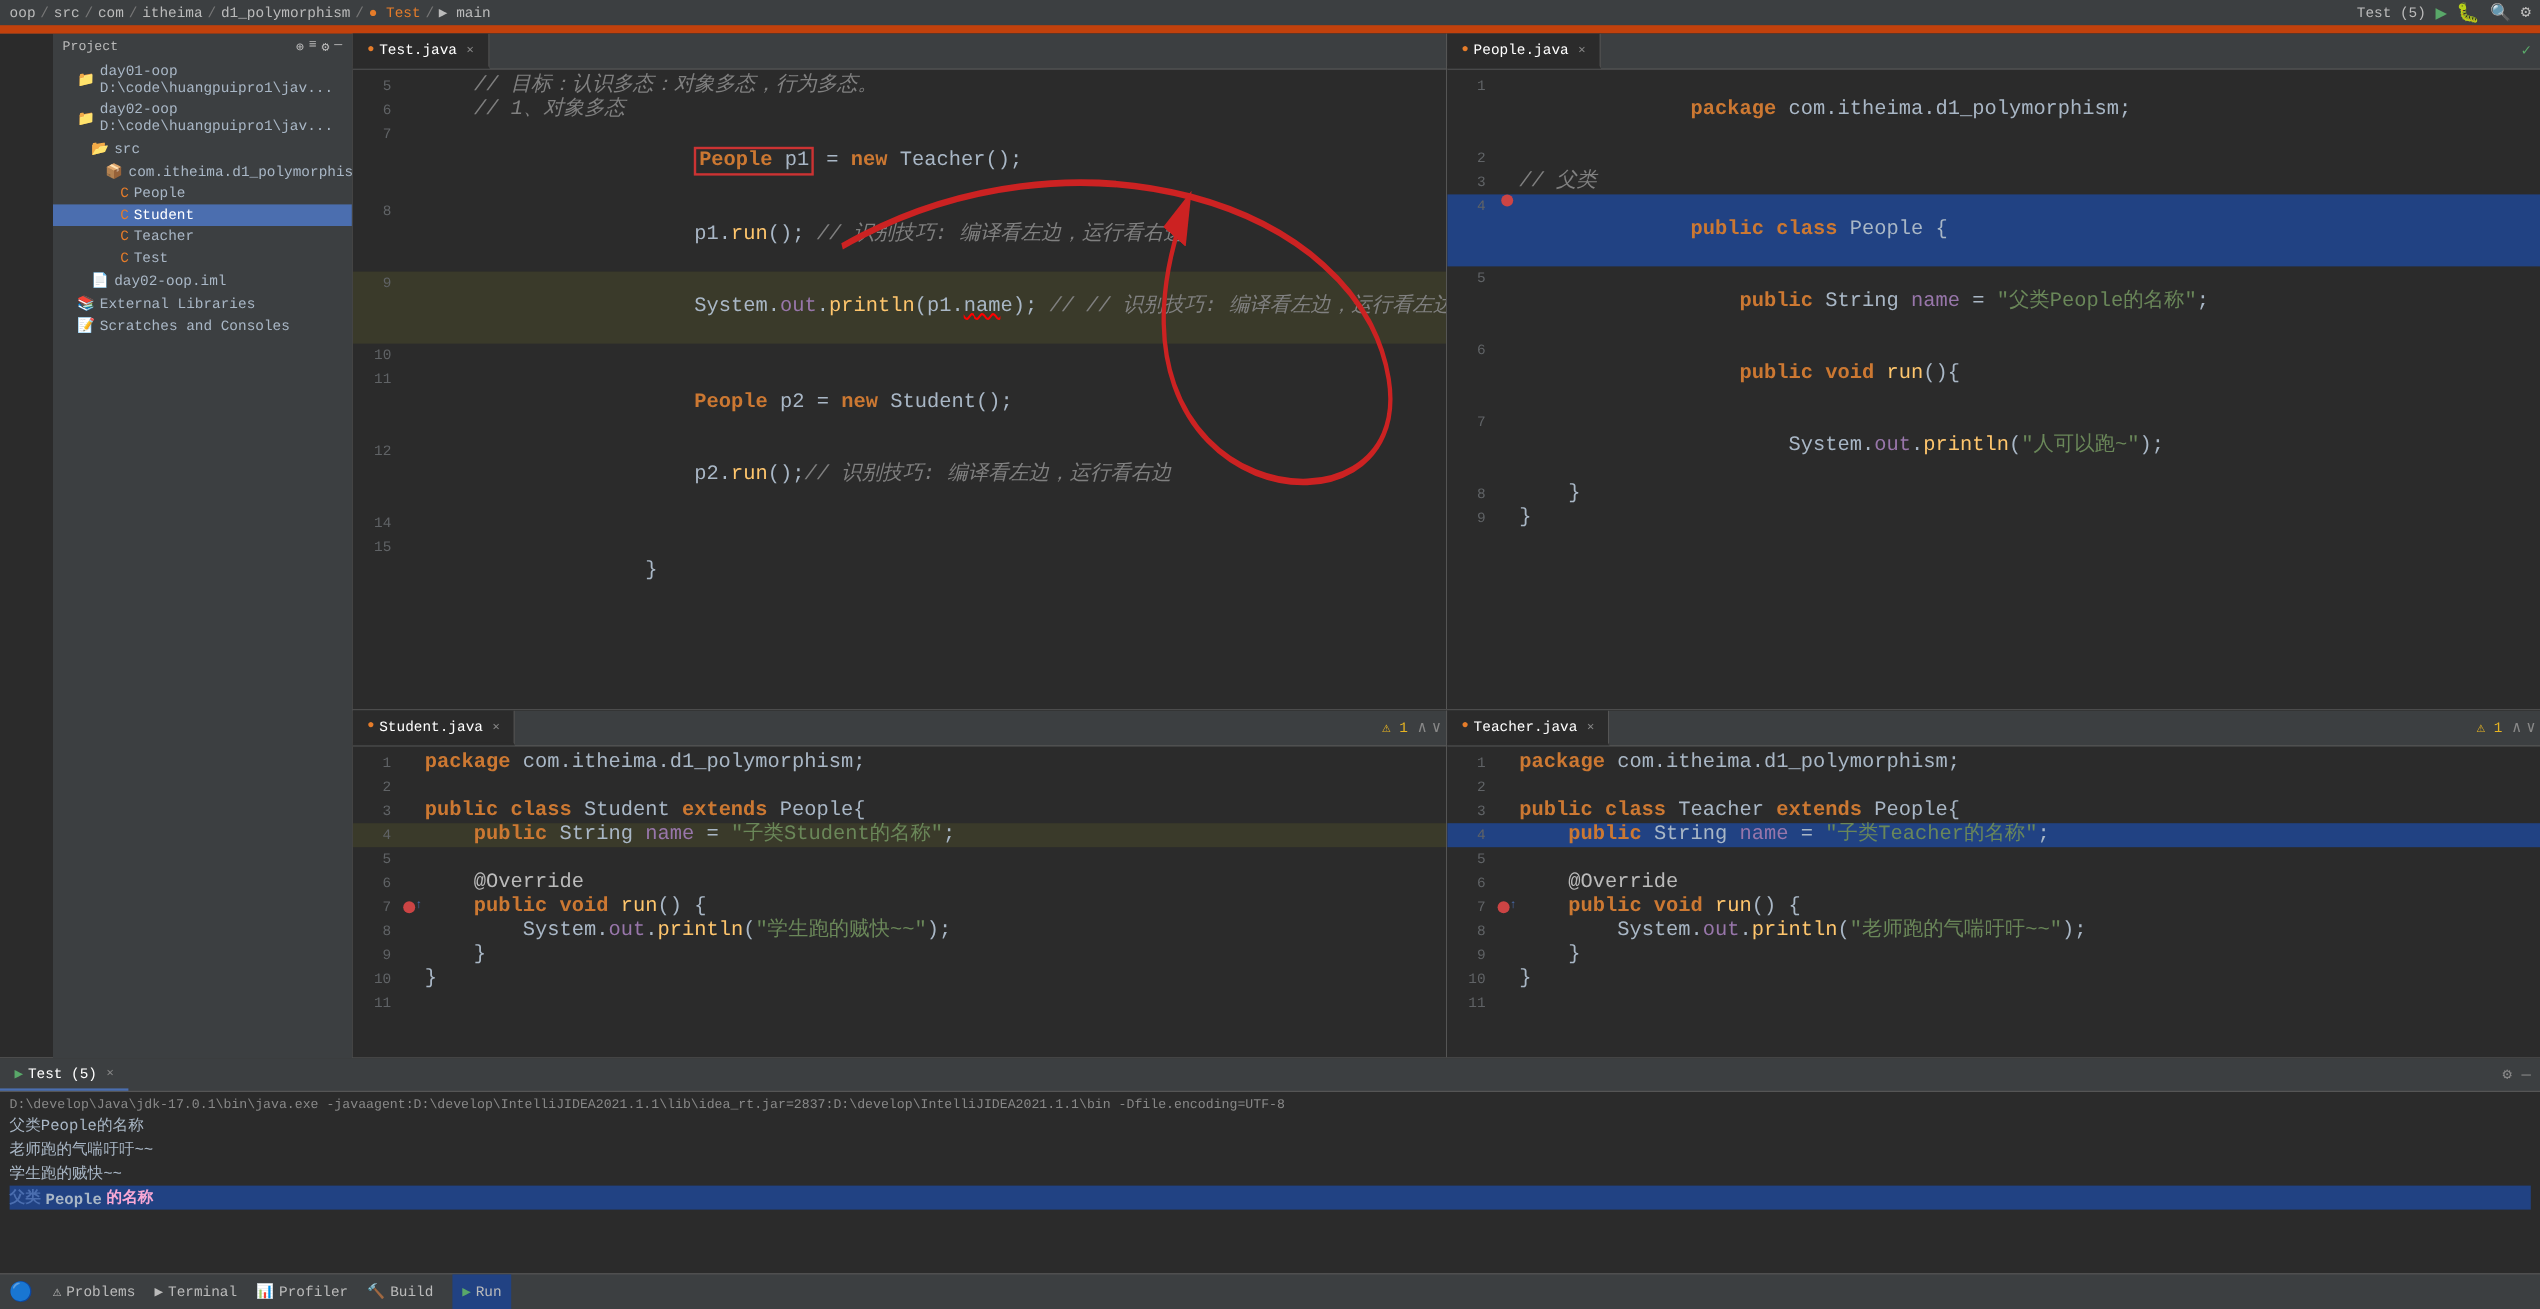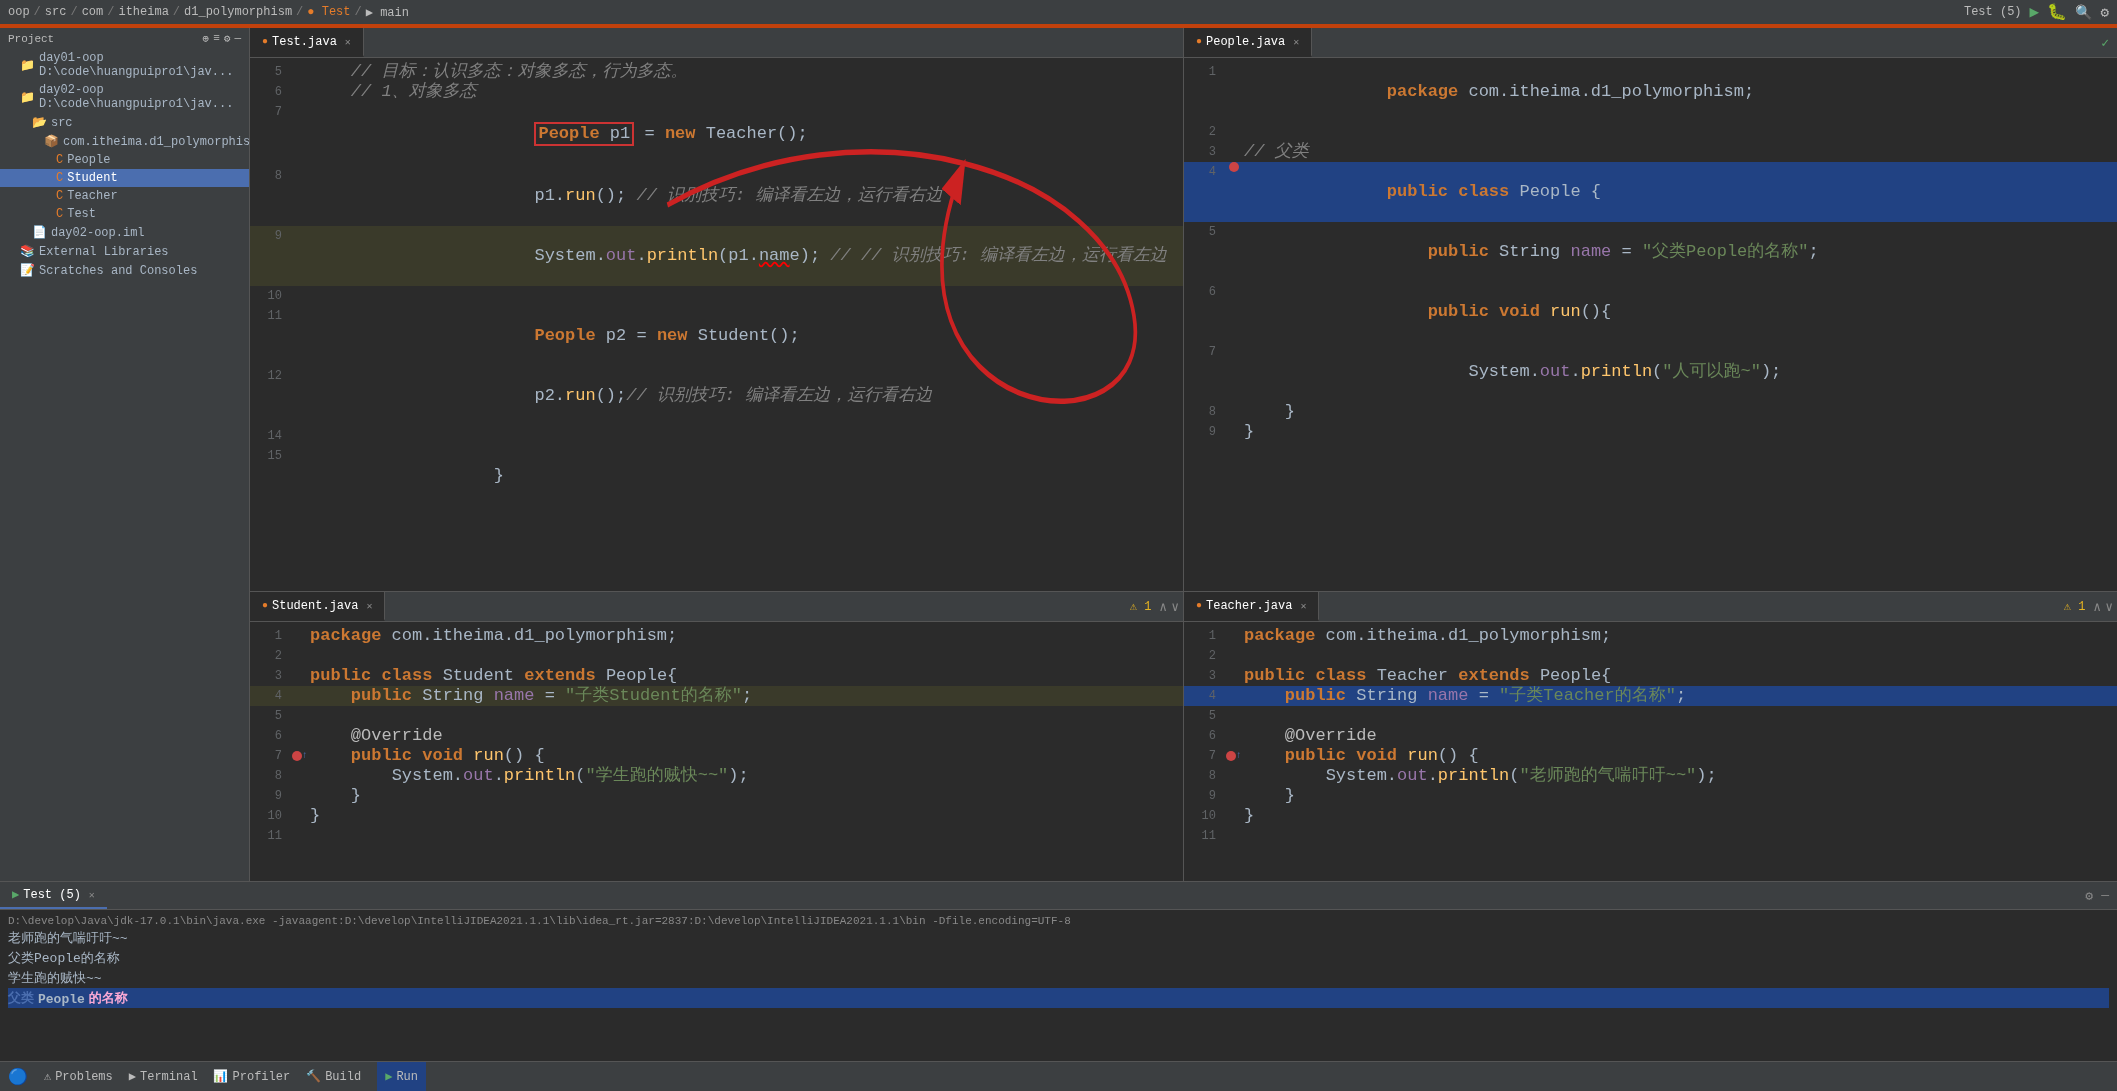--- a/index.html
+++ b/index.html
@@ -13,33 +13,34 @@
       overflow: hidden;
     }
 
     
     .top-bar {
       background: #3c3f41;
       height: 28px;
       display: flex;
       align-items: center;
       padding: 0 8px;
-      border-bottom: 4px solid #c2410c;
+      border-bottom: 7px solid #c2410c;
       font-size: 12px;
       color: #bbb;
     }
     .top-bar .breadcrumb { display: flex; align-items: center; gap: 4px; }
     .top-bar .breadcrumb span { color: #bbb; }
     .top-bar .breadcrumb .sep { color: #777; }
     .top-bar-right { margin-left: auto; display: flex; gap: 8px; align-items: center; }
 
     
     .main-layout {
       display: flex;
       height: calc(1091px - 28px - 180px - 30px);
+      margin-left: 44px;
     }
 
     
     .sidebar {
       width: 250px;
       background: #3c3f41;
       border-right: 1px solid #555;
       overflow-y: auto;
       flex-shrink: 0;
     }
@@ -653,24 +654,24 @@
     <div class="run-panel-right">
       <span style="color:#888;">⚙</span>
       <span style="color:#888;">—</span>
     </div>
   </div>
   <div class="run-panel-content">
     <div class="run-line">
       <span style="font-size:11px;color:#888;">D:\develop\Java\jdk-17.0.1\bin\java.exe -javaagent:D:\develop\IntelliJIDEA2021.1.1\lib\idea_rt.jar=2837:D:\develop\IntelliJIDEA2021.1.1\bin -Dfile.encoding=UTF-8</span>
     </div>
     <div class="run-line">
+      <span>父类People的名称</span>
+    </div>
+    <div class="run-line">
       <span>老师跑的气喘吁吁~~</span>
-    </div>
-    <div class="run-line">
-      <span>父类People的名称</span>
     </div>
     <div class="run-line">
       <span>学生跑的贼快~~</span>
     </div>
     <div class="run-line run-line-highlight">
       <span style="color:#4b6eaf;font-weight:bold;">父类</span>
         <span style="font-weight:bold;">People</span>
         <span style="color:#f9a8d4;font-weight:bold;">的名称</span>
     </div>
   </div>

